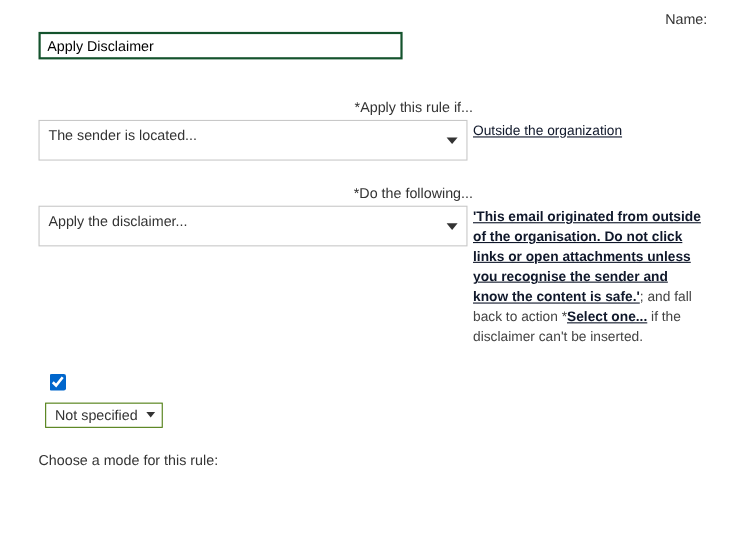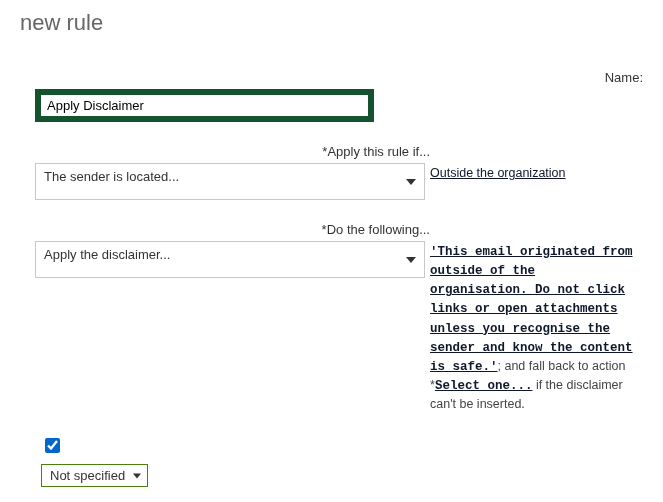--- a/index.html
+++ b/index.html
@@ -25,26 +25,26 @@
     padding-left: 15px;
   }
   .field-label {
     font-size: 13px;
     color: #333;
     margin-bottom: 4px;
     text-align: right;
   }
   .name-input {
     width: 315px;
-    border: 6px solid #14532d;
+    border: 2px solid #14532d;
     padding: 3px 6px;
     font-size: 13px;
     font-family: inherit;
     outline: none;
-    margin-bottom: 22px;
+    margin-bottom: 36px;
   }
   .row {
     display: flex;
     align-items: flex-start;
     margin-bottom: 22px;
   }
   .left-col {
     width: 395px;
     flex-shrink: 0;
   }
@@ -77,21 +77,20 @@
     border-right: 5px solid transparent;
     border-top: 6px solid #333;
   }
   .link {
     color: #0f172a;
     text-decoration: underline;
     cursor: pointer;
   }
   .link-bold {
     font-weight: 600;
-    font-family: Liberation Mono, monospace;
   }
   .section-heading {
     font-size: 13px;
     color: #333;
     margin: 44px 0 12px 0;
   }
   .check-row, .radio-row {
     display: flex;
     align-items: center;
     font-size: 13px;
@@ -130,21 +129,20 @@
     margin: 22px 0 6px 0;
   }
   .mute {
     color: #444;
   }
 </style>
 </head>
 <body>
 
 <div class="page">
-  <h1 class="page-title">new rule</h1>
 
   <div class="form-area">
 
     <div class="field-label">Name:</div>
     <input class="name-input" type="text" value="Apply Disclaimer" style="">
 
     
     <div class="row">
       <div class="left-col">
         <div class="field-label">*Apply this rule if...</div>

